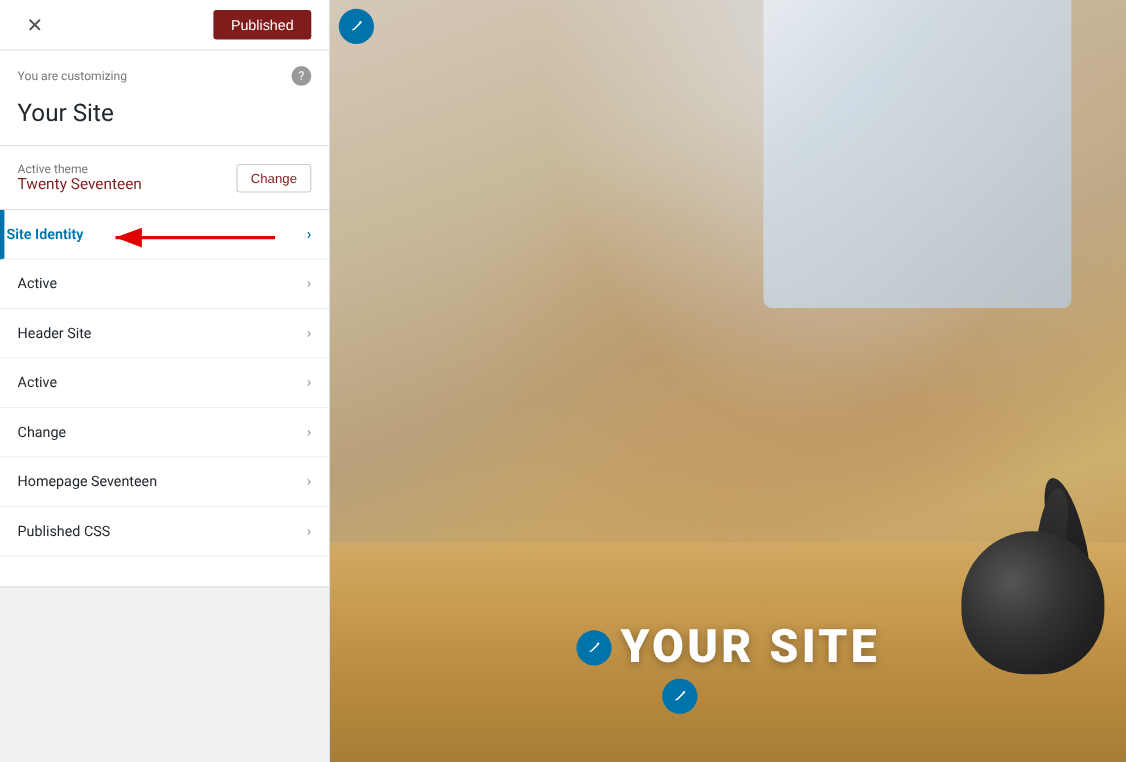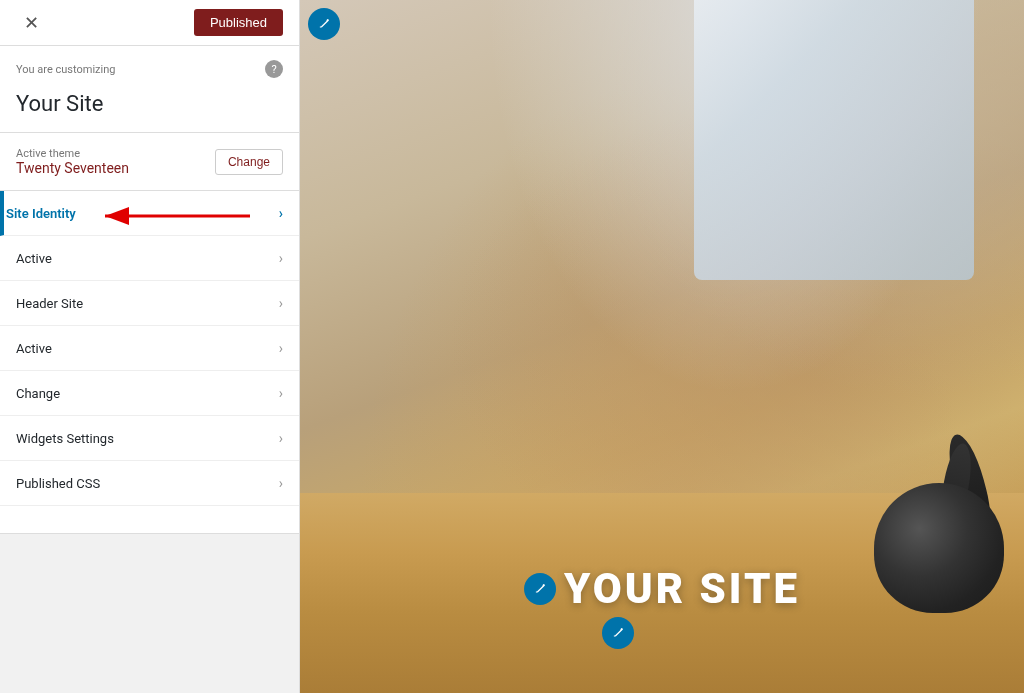--- a/index.html
+++ b/index.html
@@ -362,21 +362,21 @@
       <span>Active</span>
       <span class="chevron">›</span>
     </div>
 
     <div class="menu-item">
       <span>Change</span>
       <span class="chevron">›</span>
     </div>
 
     <div class="menu-item">
-      <span>Widgets Settings</span>
+      <span>Homepage Seventeen</span>
       <span class="chevron">›</span>
     </div>
 
     <div class="menu-item">
       <span>Published CSS</span>
       <span class="chevron">›</span>
     </div>
   </div>
 
   <div class="sidebar-bottom"></div>

